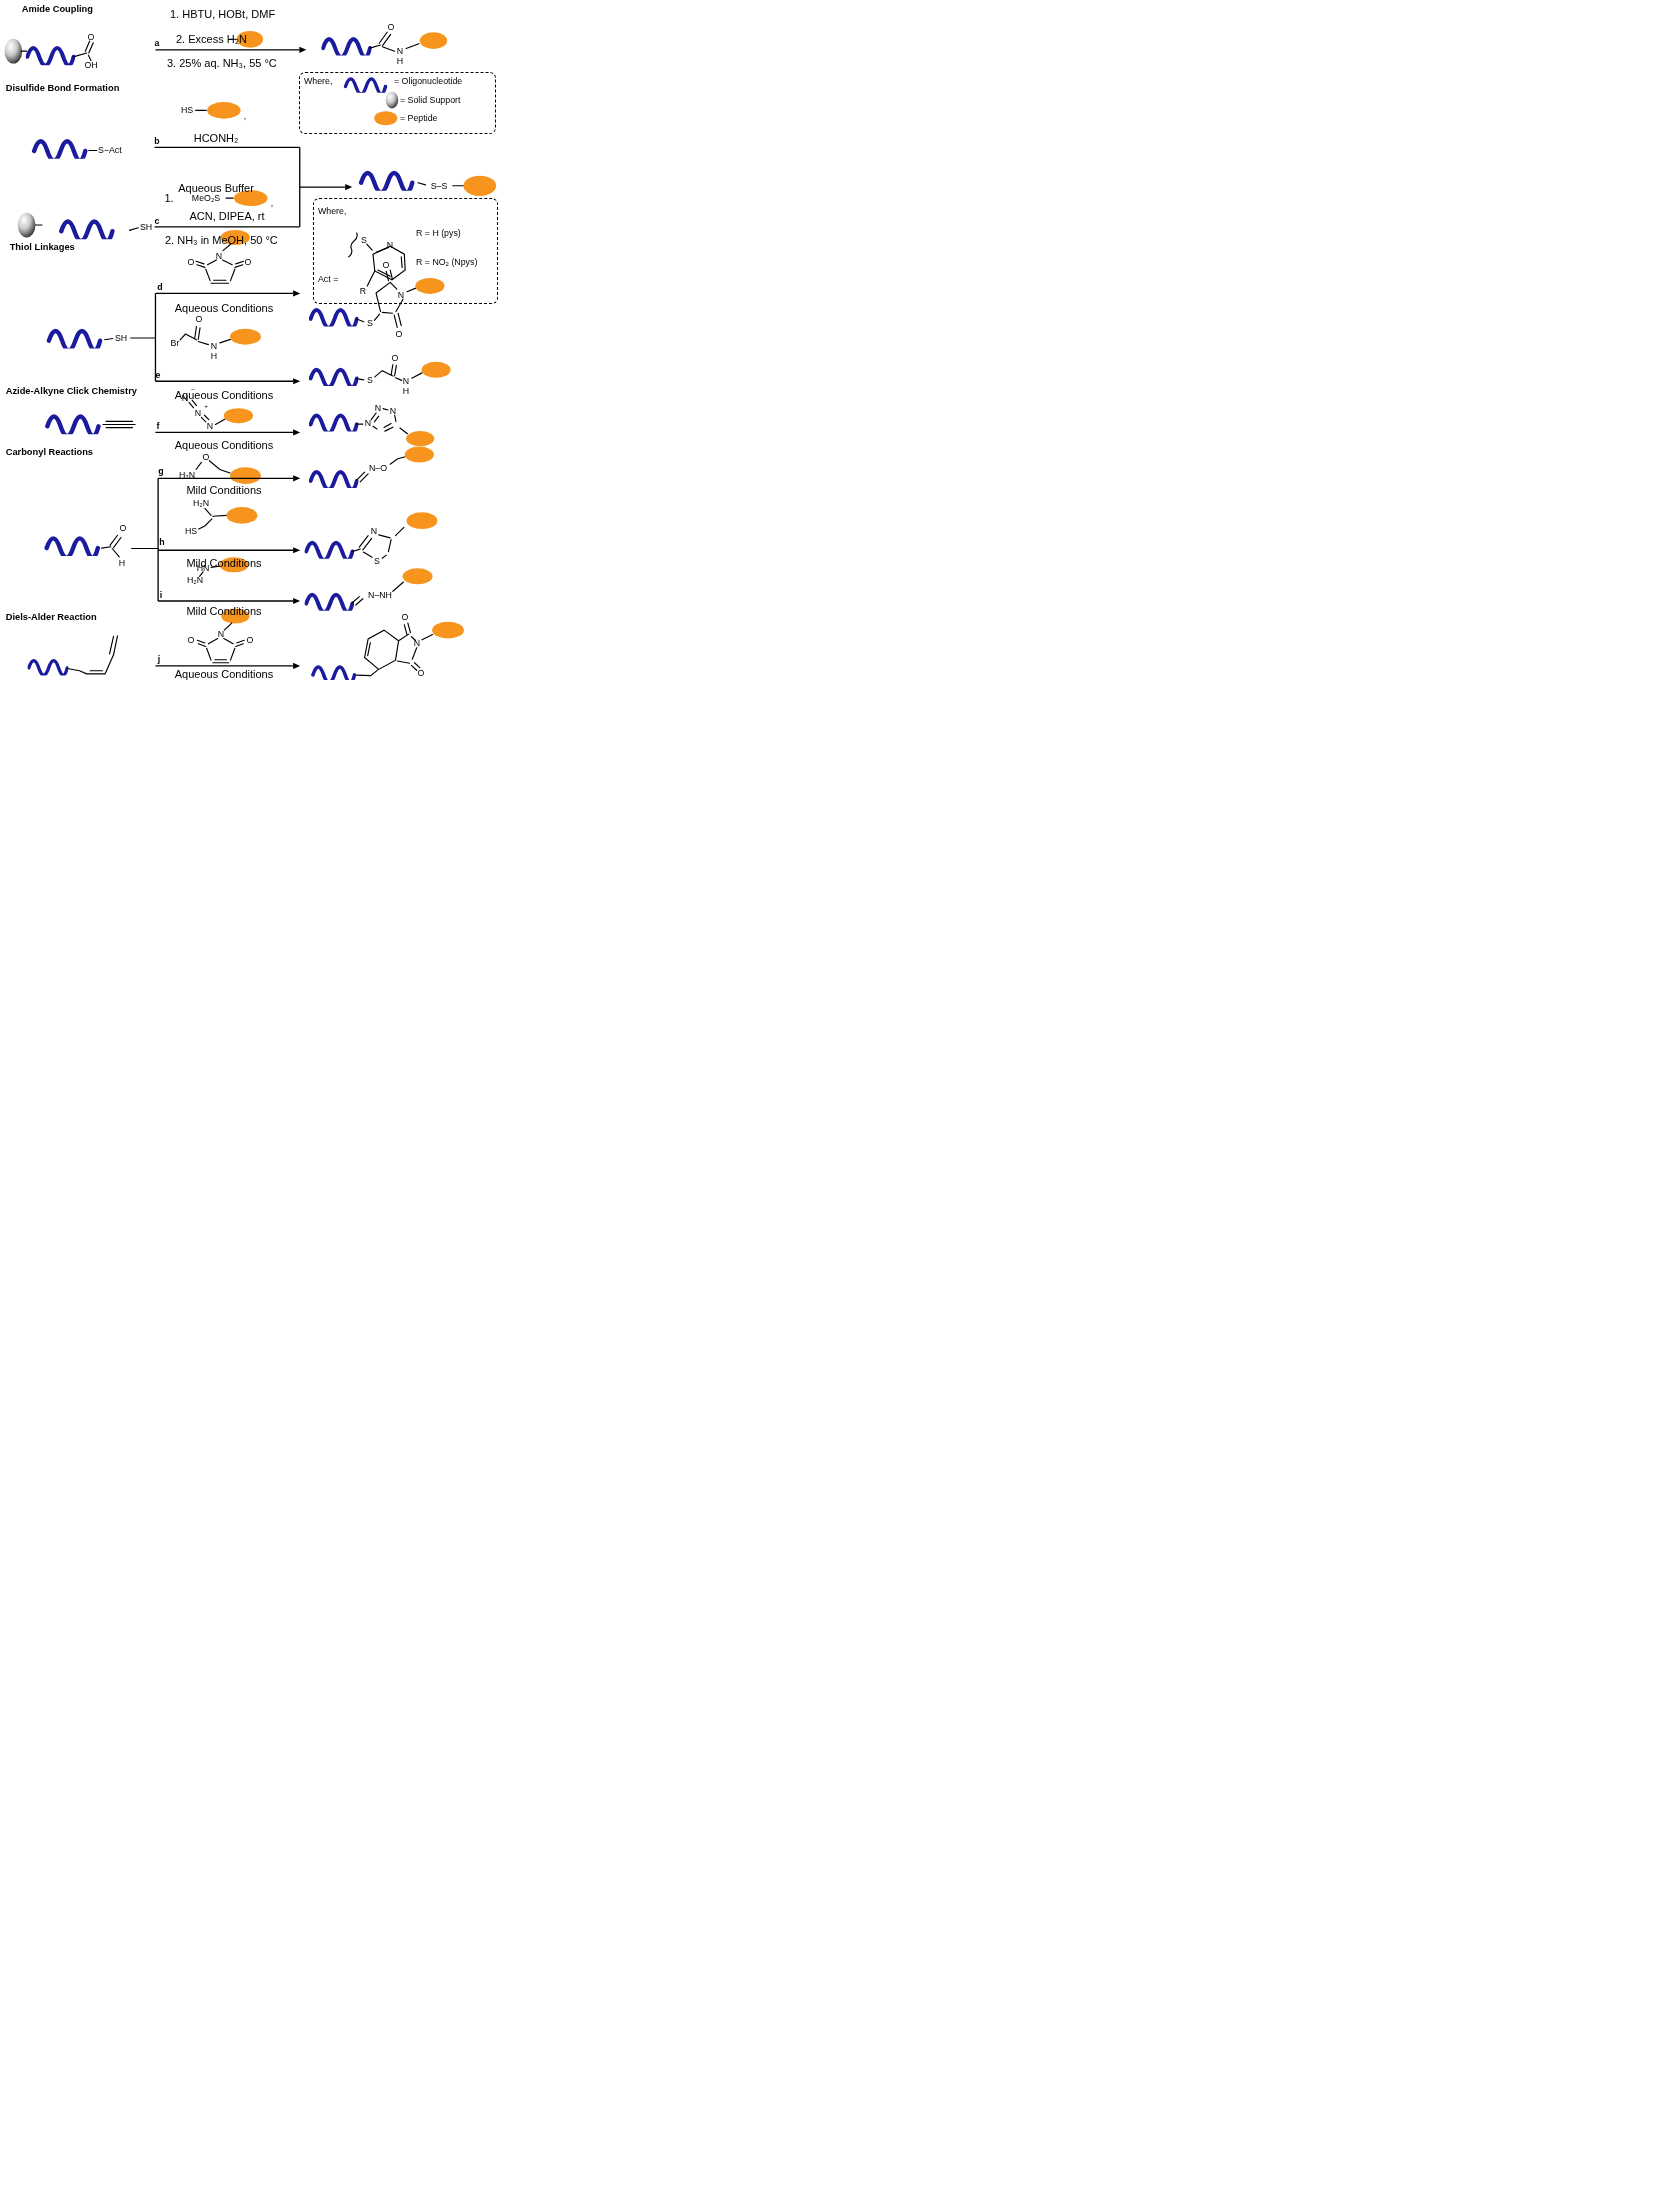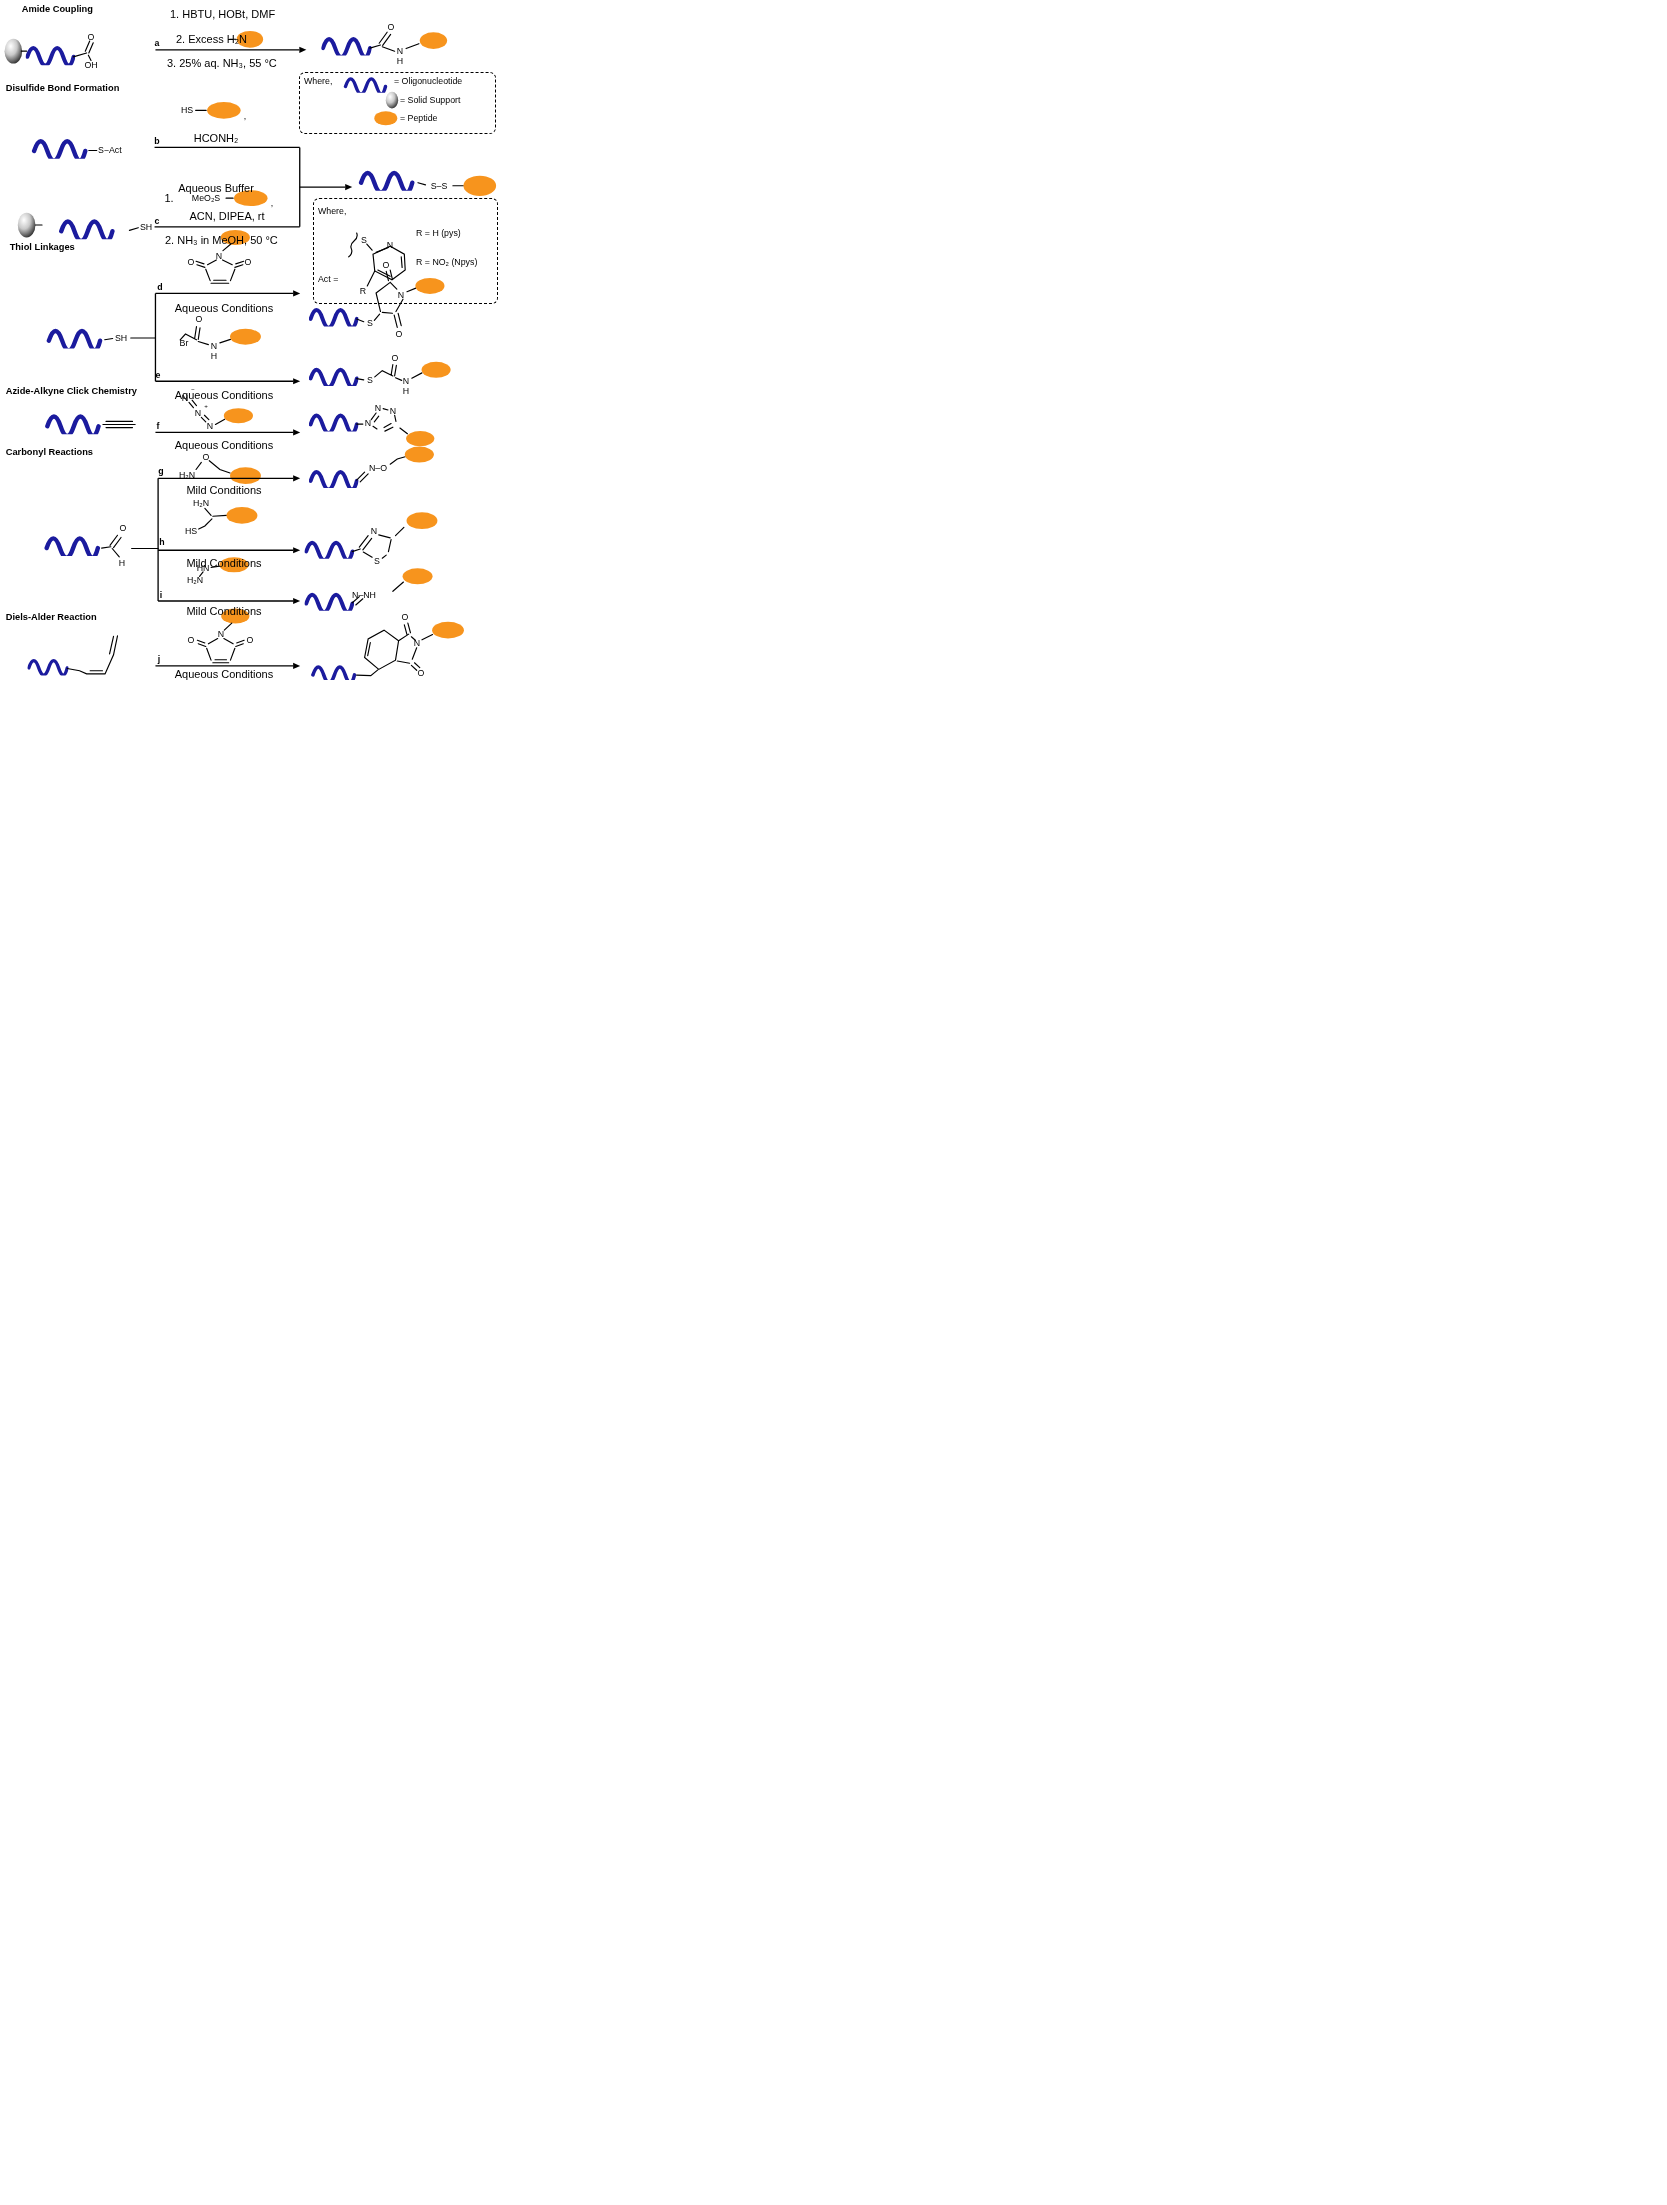--- a/index.html
+++ b/index.html
@@ -282,21 +282,21 @@
 <div class="lbl" style="left:363px;top:291px;">R</div>
 <div class="lbl left" style="left:416px;top:233px;">R = H (pys)</div>
 <div class="lbl left" style="left:416px;top:262px;">R = NO₂ (Npys)</div>
 
 <div class="lbl" style="left:191px;top:262px;">O</div>
 <div class="lbl" style="left:248px;top:262px;">O</div>
 <div class="lbl" style="left:219px;top:256px;">N</div>
 <div class="lbl rl" style="left:160px;top:287px;">d</div>
 <div class="lbl cond" style="left:224px;top:308px;">Aqueous Conditions</div>
 <div class="lbl" style="left:121px;top:338px;">SH</div>
-<div class="lbl" style="left:184px;top:343px;">Br</div>
+<div class="lbl" style="left:175px;top:343px;">Br</div>
 <div class="lbl" style="left:199px;top:319px;">O</div>
 <div class="lbl" style="left:214px;top:346px;">N</div>
 <div class="lbl" style="left:214px;top:356px;">H</div>
 <div class="lbl rl" style="left:158px;top:375px;">e</div>
 <div class="lbl cond" style="left:224px;top:395px;">Aqueous Conditions</div>
 <div class="lbl" style="left:370px;top:323px;">S</div>
 <div class="lbl" style="left:386px;top:265px;">O</div>
 <div class="lbl" style="left:401px;top:295px;">N</div>
 <div class="lbl" style="left:399px;top:334px;">O</div>
 <div class="lbl" style="left:370px;top:380px;">S</div>
@@ -325,21 +325,21 @@
 <div class="lbl" style="left:201px;top:503px;">H₂N</div>
 <div class="lbl" style="left:191px;top:531px;">HS</div>
 <div class="lbl cond" style="left:224px;top:563px;">Mild Conditions</div>
 <div class="lbl rl" style="left:161px;top:595px;">i</div>
 <div class="lbl" style="left:203px;top:568px;">HN</div>
 <div class="lbl" style="left:195px;top:580px;">H₂N</div>
 <div class="lbl cond" style="left:224px;top:611px;">Mild Conditions</div>
 <div class="lbl" style="left:378px;top:468px;">N–O</div>
 <div class="lbl" style="left:374px;top:531px;">N</div>
 <div class="lbl" style="left:377px;top:561px;">S</div>
-<div class="lbl" style="left:364px;top:595px;">N–NH</div>
+<div class="lbl" style="left:380px;top:595px;">N–NH</div>
 
 <div class="lbl rl" style="left:159px;top:659px;">j</div>
 <div class="lbl cond" style="left:224px;top:674px;">Aqueous Conditions</div>
 <div class="lbl" style="left:191px;top:640px;">O</div>
 <div class="lbl" style="left:250px;top:640px;">O</div>
 <div class="lbl" style="left:221px;top:634px;">N</div>
 <div class="lbl" style="left:405px;top:617px;">O</div>
 <div class="lbl" style="left:417px;top:643px;">N</div>
 <div class="lbl" style="left:421px;top:673px;">O</div>
 

